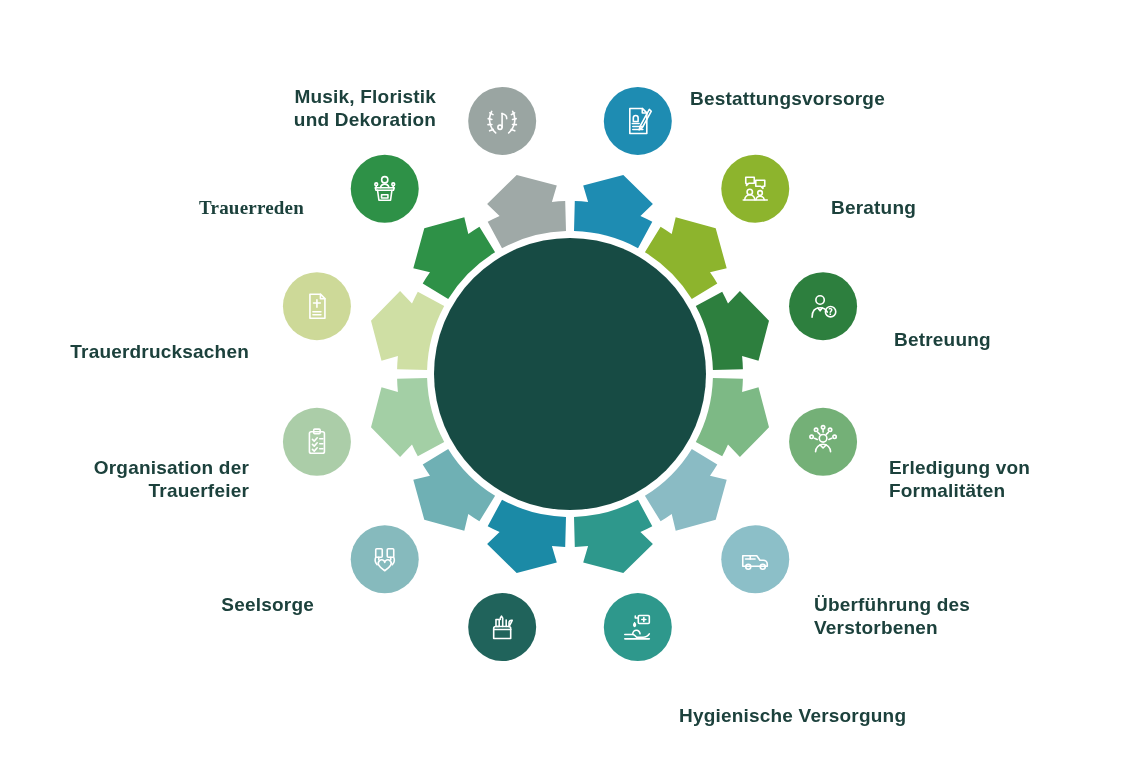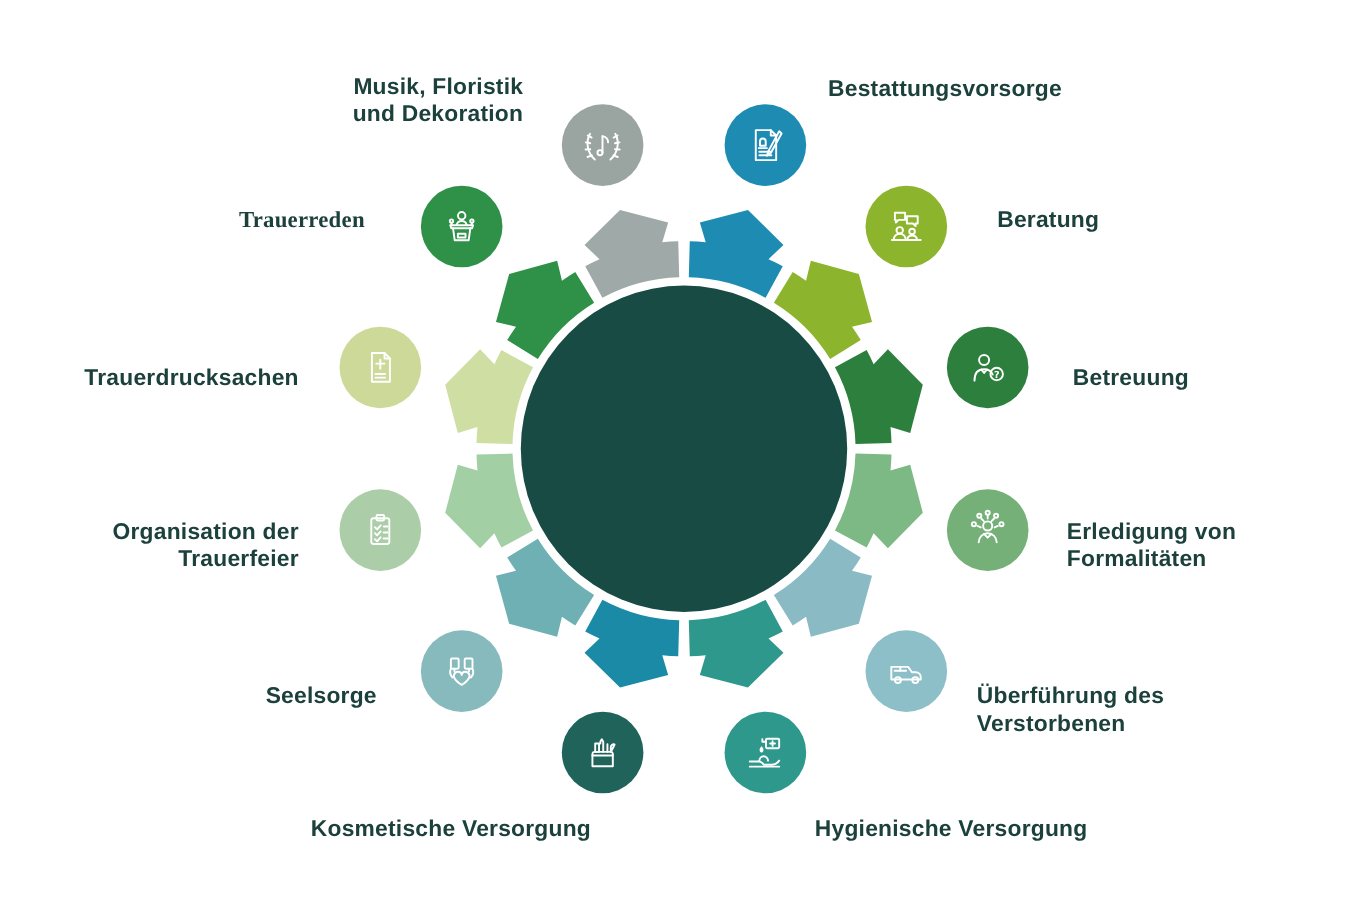--- a/index.html
+++ b/index.html
@@ -3,32 +3,32 @@
 <meta charset="utf-8">
 <style>
   html,body{margin:0;padding:0;background:#ffffff;}
   .stage{
     position:relative;width:1138px;height:770px;background:#ffffff;
     font-family:"Liberation Sans",sans-serif;overflow:hidden;
   }
   .wheel-svg{position:absolute;left:0;top:0;}
   .lbl{
     position:absolute;font-size:19px;font-weight:700;color:#1c413c;
-    line-height:1.22;letter-spacing:.2px;white-space:pre-line;
+    line-height:1.22;letter-spacing:.2px;white-space:pre-line;margin-top:24px;
   }
   .lbl-0{left:690px;top:63px;}
   .lbl-1{left:831px;top:172px;}
   .lbl-2{left:894px;top:304px;}
   .lbl-3{left:889px;top:432px;width:190px;}
   .lbl-4{left:814px;top:569px;width:200px;}
   .lbl-5{left:679px;top:680px;}
   .lbl-6{left:259px;top:680px;}
   .lbl-7{right:824px;top:569px;text-align:right;}
   .lbl-8{right:889px;top:432px;width:190px;text-align:right;}
-  .lbl-9{right:889px;top:304px;}
+  .lbl-9{right:889px;top:316px;}
   .lbl-10{right:834px;top:172px;text-align:right;font-family:Liberation Serif, serif;}
   .lbl-11{right:702px;top:61px;width:180px;text-align:right;}
   .center-title{
     position:absolute;left:450px;top:347px;width:240px;text-align:center;
     color:#ffffff;font-size:24px;font-weight:700;line-height:1.27;
     letter-spacing:.5px;white-space:pre-line;
   }
 </style>
 </head>
 <body>
@@ -206,21 +206,20 @@
 
 
   <div class="lbl lbl-0">Bestattungsvorsorge</div>
   <div class="lbl lbl-1">Beratung</div>
   <div class="lbl lbl-2">Betreuung</div>
   <div class="lbl lbl-4">Überführung des
 Verstorbenen</div>
   <div class="lbl lbl-3">Erledigung von
 Formalitäten</div>
   <div class="lbl lbl-5">Hygienische Versorgung</div>
-  <div class="lbl lbl-6">Kosmetische Versorgung</div>
   <div class="lbl lbl-7">Seelsorge</div>
   <div class="lbl lbl-8">Organisation der
 Trauerfeier</div>
   <div class="lbl lbl-9">Trauerdrucksachen</div>
   <div class="lbl lbl-10">Trauerreden</div>
   <div class="lbl lbl-11">Musik, Floristik
 und Dekoration</div>
 </div>
 
 </body></html>

